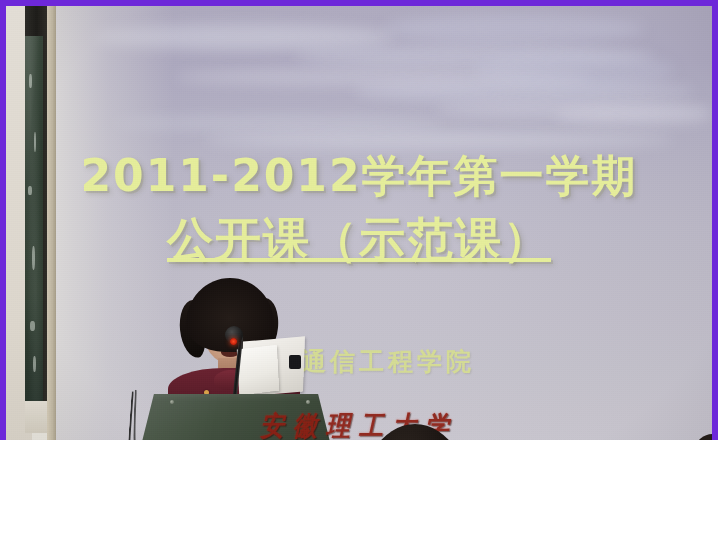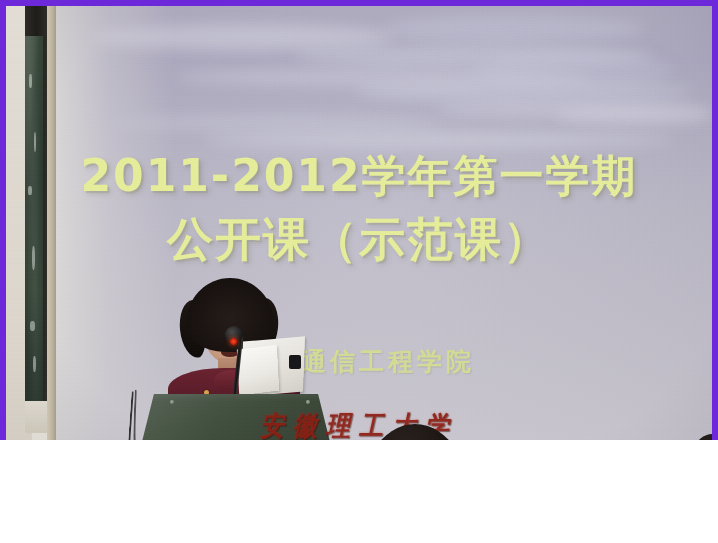--- a/index.html
+++ b/index.html
@@ -147,20 +147,21 @@
     top: 144px;
     font-size: 44px;
     line-height: 52px;
   }
   #title-2 {
     position:absolute;
     left:0; right:0;
     top: 206px;
     font-size: 46px;
     line-height: 54px;
+    text-decoration: underline;
   }
   #slide-subtitle {
     position:absolute;
     left:0; right:0;
     top: 340px;
     font-size: 25px;
     line-height: 32px;
     font-weight: 600;
     color: #d8e08e;
     opacity: 0.88;

